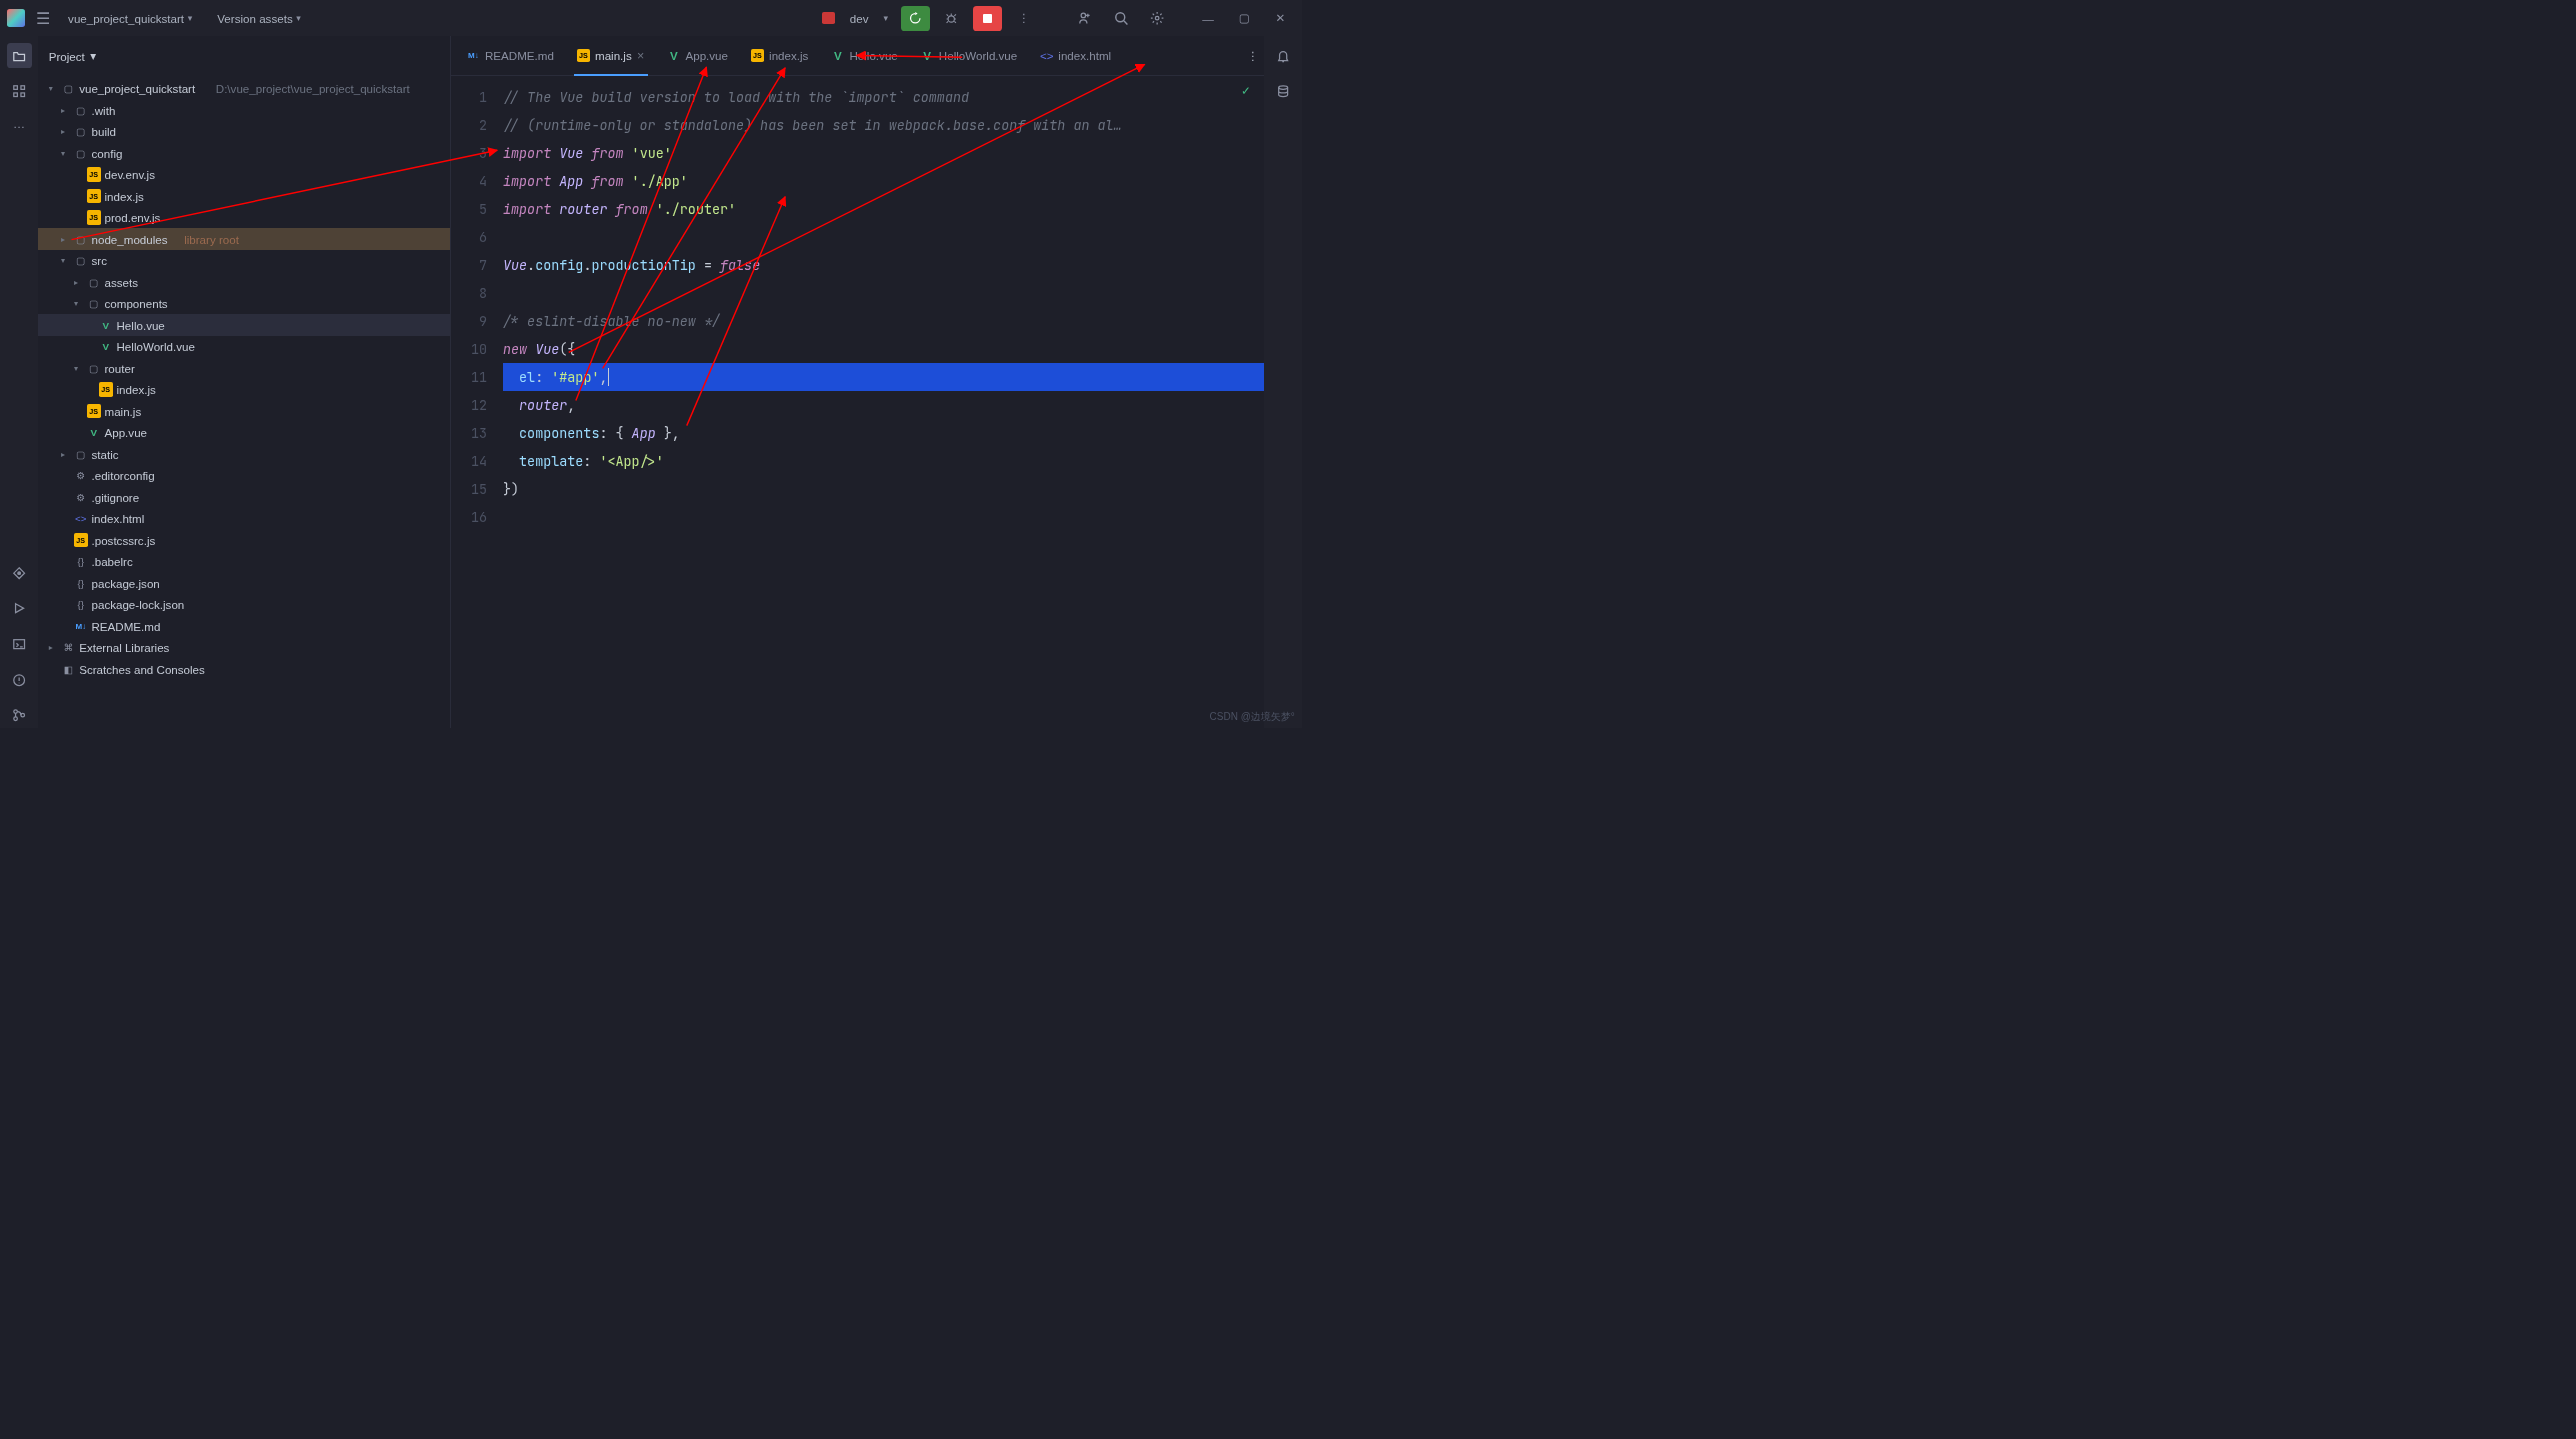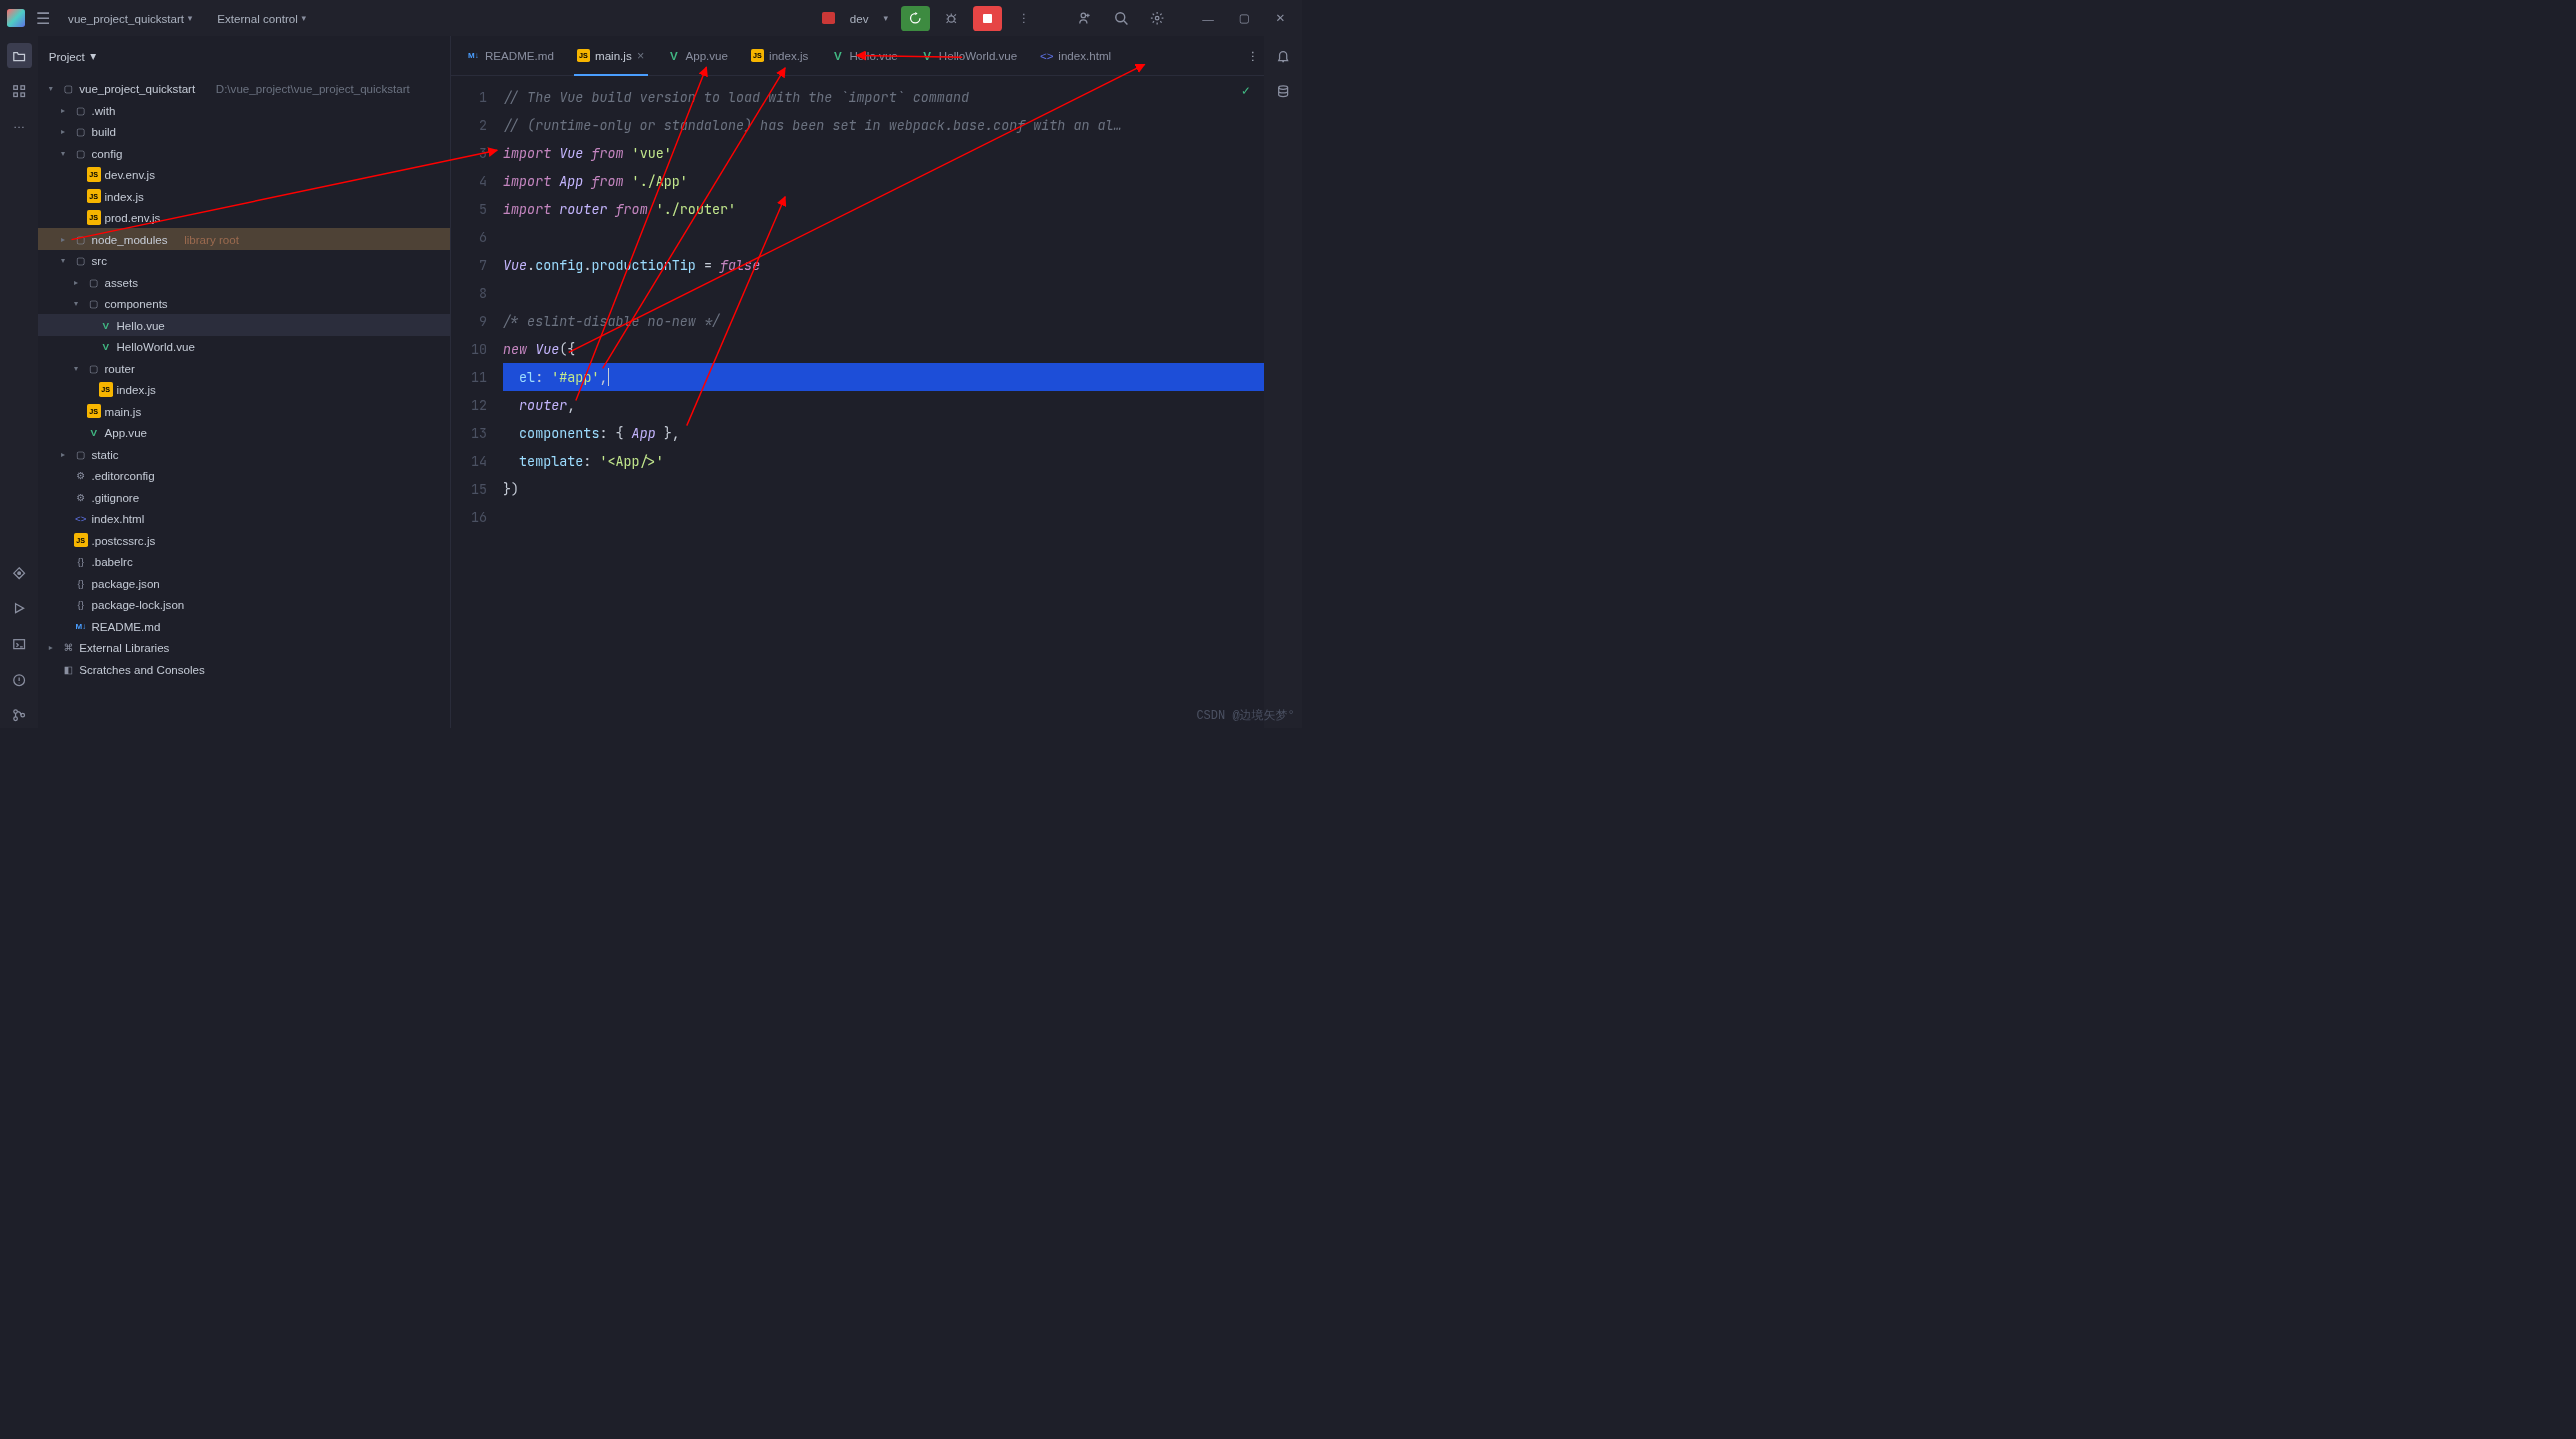--- a/index.html
+++ b/index.html
@@ -256,36 +256,35 @@
   inset: 0;
   pointer-events: none;
   z-index: 100;
 }
 
 .watermark {
   position: absolute;
   right: 7.2px;
   bottom: 3.6px;
   color: #4b5162;
-  font-size: 12px;
-  font-family: Liberation Mono, monospace;
+  font-size: 10px;
 }
 </style>
 </head>
 <body>
 
 <div class="titlebar">
   <div class="logo"></div>
   <div class="ham">☰</div>
   <div class="dropdown">
     <span>vue_project_quickstart</span>
     <span class="chev">▾</span>
   </div>
   <div class="dropdown">
-    <span>External control</span>
+    <span>Version assets</span>
     <span class="chev">▾</span>
   </div>
   <div class="right">
     <div class="dropdown run-dev">
       <span class="npm-icon"></span>
       <span>dev</span>
       <span class="chev">▾</span>
     </div>
     <div class="icon-btn run-btn">
       <svg width="12.5" height="12.5" viewBox="0 0 16 16" fill="none" stroke="#fff" stroke-width="1.6">

